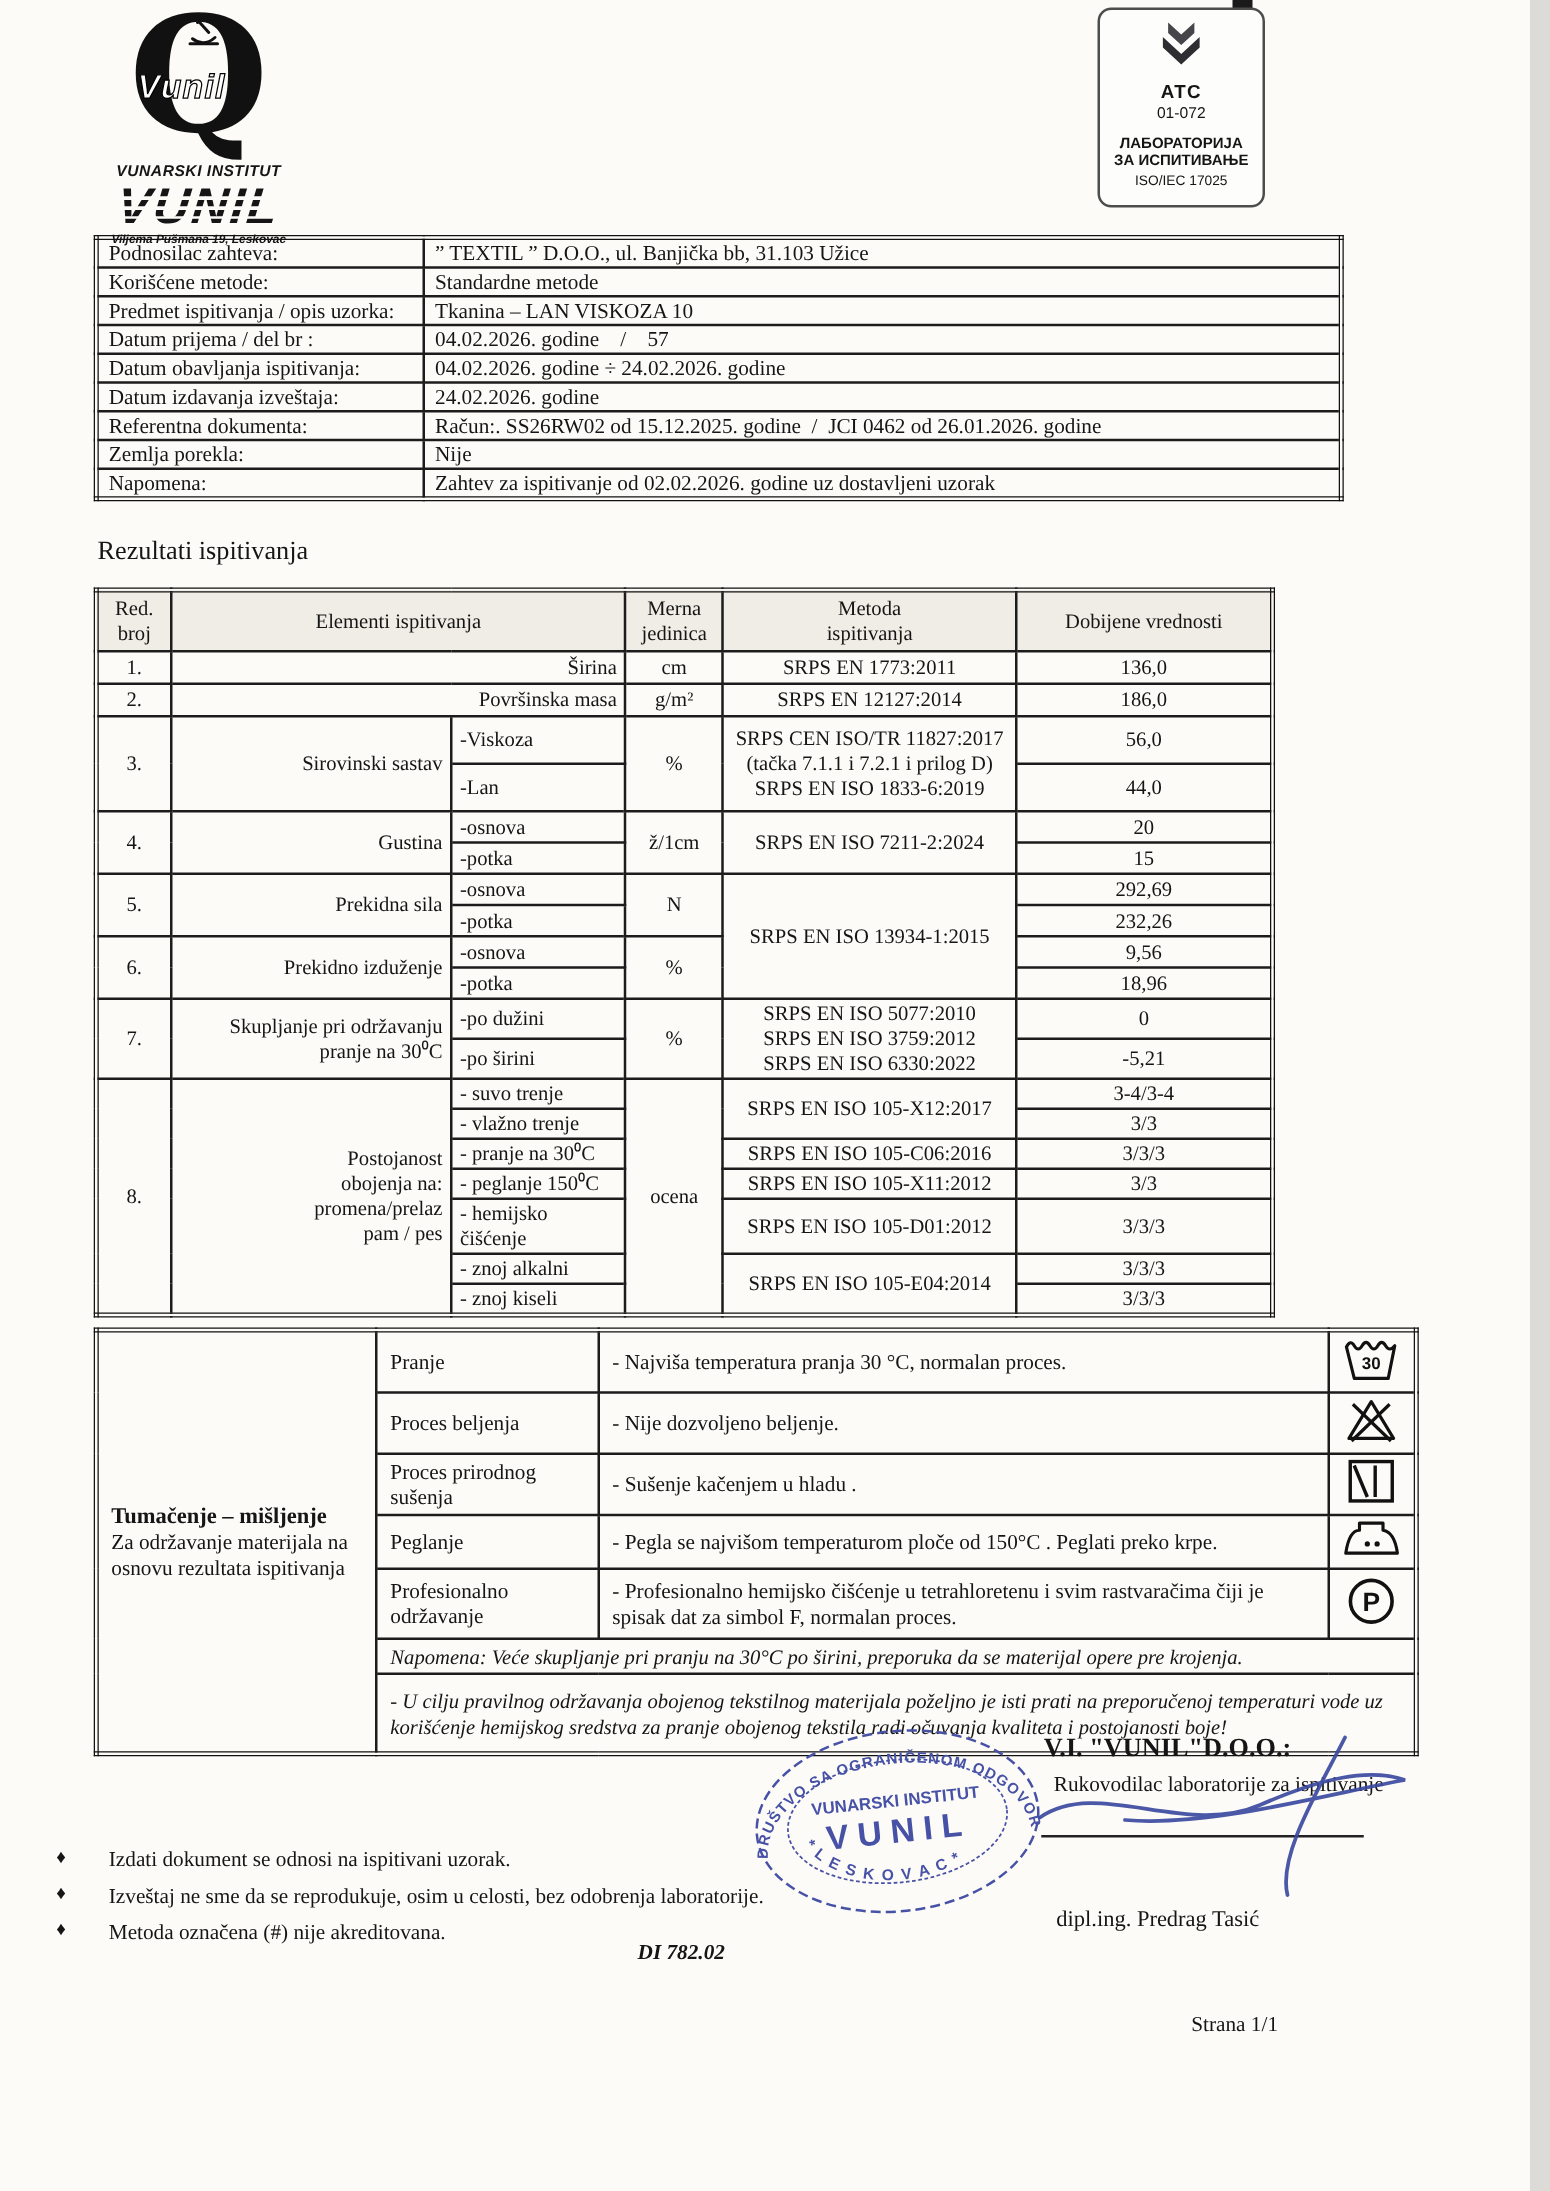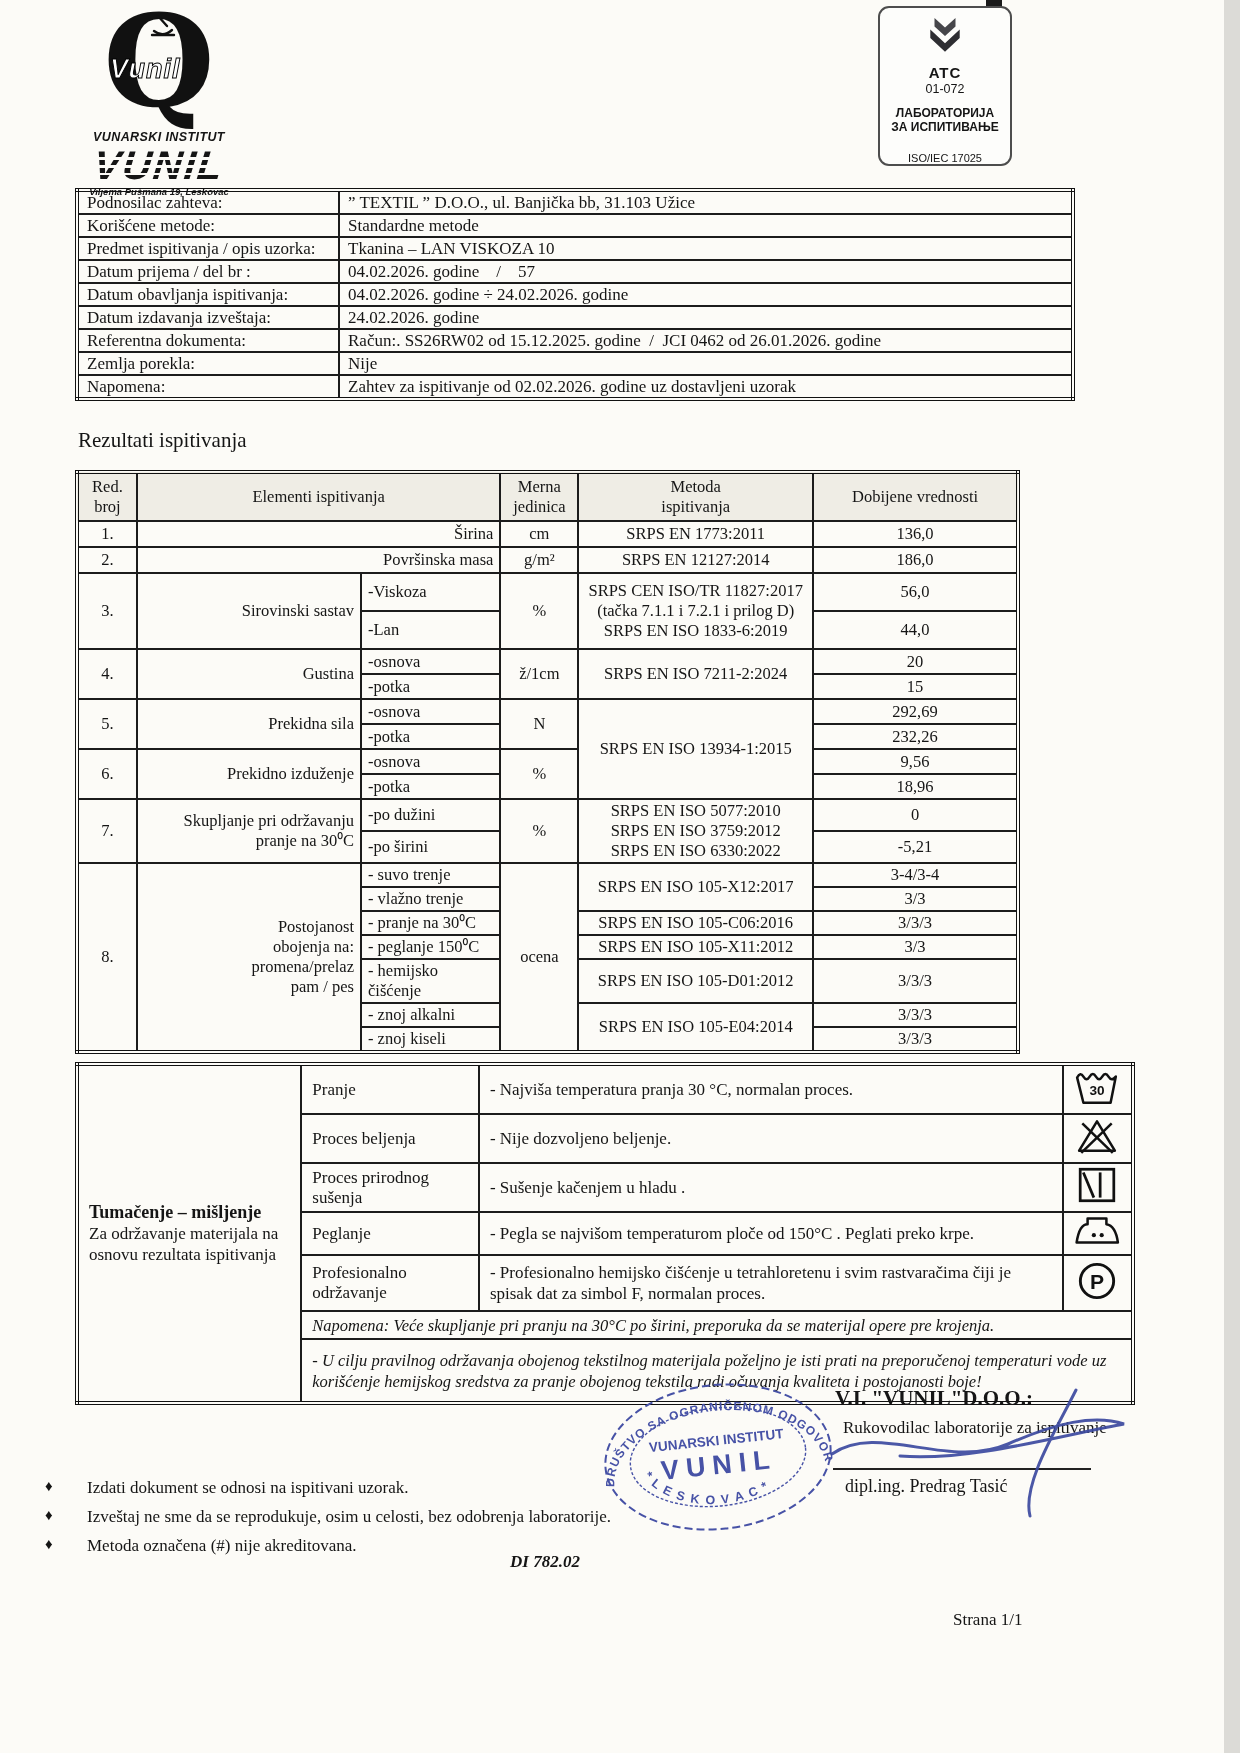--- a/index.html
+++ b/index.html
@@ -29,21 +29,21 @@
   .addr { font-size:16px; margin-top:3px; }
   .tel  { font-size:16px; margin-top:1px; }
   .title-row { margin-top:16px; font-size:25px; font-weight:bold; font-style:italic; }
   .repnum { border-bottom:3px solid #111; padding:0 16px; margin-left:14px; }
 
   .atc { position:absolute; left:878px; top:6px; width:134px; height:160px; border:2px solid #4d4d4d; border-radius:11px;
          text-align:center; padding-top:9px; font-family:"Liberation Sans", sans-serif; background:#fdfdfb; }
   .atc-label { font-size:15px; font-weight:bold; letter-spacing:1px; margin-top:1px; }
   .atc-num { font-size:12.5px; margin-top:1px; }
   .atc-lab { font-size:12px; font-weight:bold; margin-top:10px; line-height:14px; }
-  .atc-iso { font-size:11px; margin-top:18px; }
+  .atc-iso { font-size:11px; margin-top:4px; }
 
   
   table { border-collapse:collapse; }
   .info { position:absolute; left:75px; top:188px; width:1000px; border:4px double #111; }
   .info td { border:2px solid #1c1c1c; font-size:17px; line-height:19px; padding:1px 8px; height:22px; }
   .info .val { white-space:pre; }
 
   .res-heading { position:absolute; left:78px; top:428px; font-size:21px; }
 
   .tables-flow { position:absolute; left:75px; top:470px; }
@@ -67,21 +67,21 @@
   .cicon { text-align:center; padding:2px 4px; }
   .cnote, .cpara { font-style:italic; font-size:16.5px; line-height:21px; }
   .r1{height:42px;} .r2{height:48px;} .r3{height:48px;} .r4{height:40px;} .r5{height:56px;}
   .rn{height:28px;} .rp{height:64px;}
 
   
   .stamp { position:absolute; left:598px; top:1378px; transform:rotate(-6deg); }
   .company { position:absolute; left:835px; top:1386px; font-size:21px; font-weight:bold; }
   .role { position:absolute; left:843px; top:1418px; font-size:17px; }
   .sigline { position:absolute; left:833px; top:1468px; width:258px; border-top:2px solid #222; }
-  .signame { position:absolute; left:845px; top:1476px; font-size:18px; }
+  .signame { position:absolute; left:845px; top:1525px; font-size:18px; }
   .sig { position:absolute; left:818px; top:1388px; }
   .bullets { position:absolute; left:45px; top:1478px; }
   .bullet-row { display:flex; margin-bottom:9px; font-size:17px; }
   .diamond { width:42px; text-align:left; font-size:15px; }
   .doc-id { position:absolute; left:0; top:1552px; width:1090px; text-align:center; font-size:17px; font-weight:bold;font-style:italic; }
   .page-num { position:absolute; left:953px; top:1610px; font-size:17px; }
 </style>
 </head>
 <body>
 

